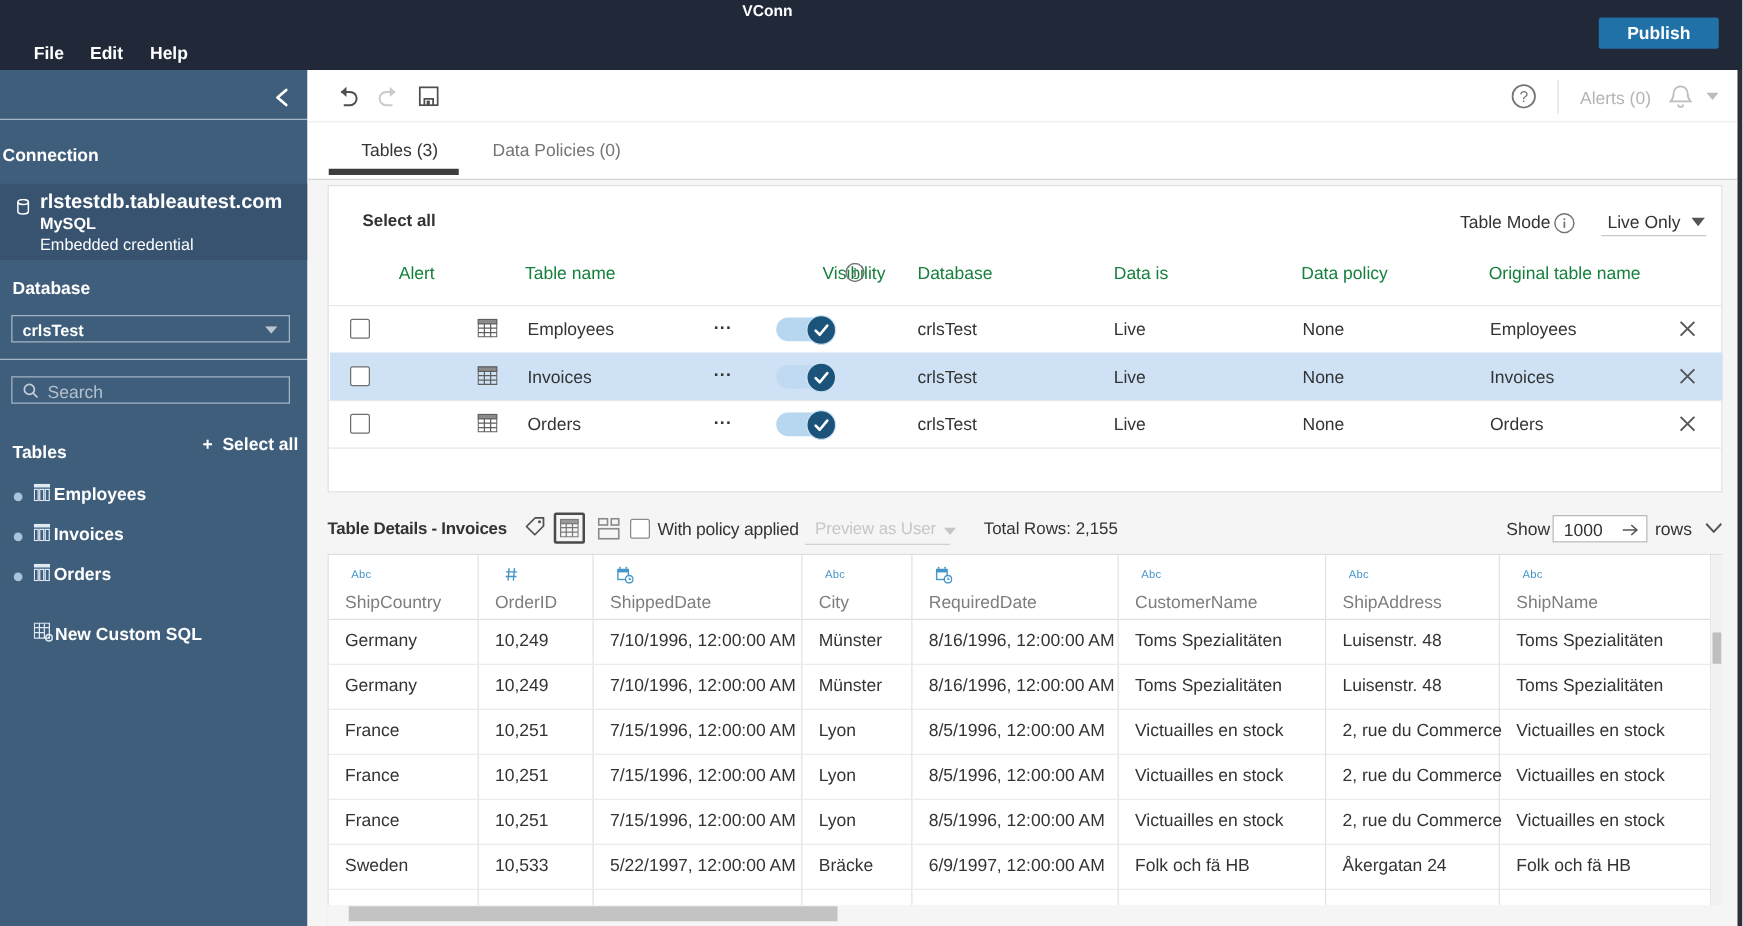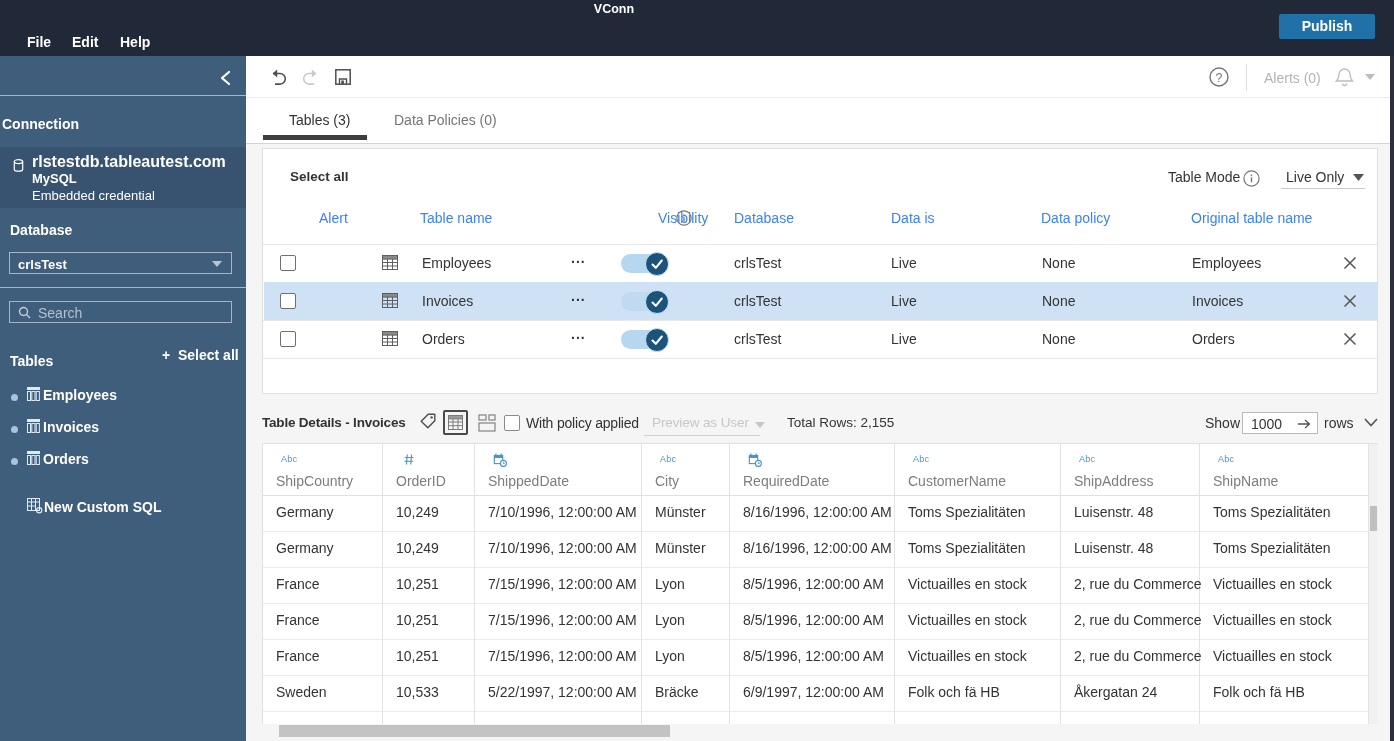--- a/index.html
+++ b/index.html
@@ -26,21 +26,21 @@
 .tab{position:absolute;top:0;height:45px;line-height:45px;font-size:14px;}
 .content{position:absolute;left:246px;top:144px;width:1144px;height:597px;background:#f5f5f5;}
 .card{position:absolute;left:16px;top:4px;width:1116px;height:246px;background:#fff;border:1px solid #e0e0e0;box-sizing:border-box;}
 .gray{color:#757575;}
 .dark{color:#333;}
 .rowline{position:absolute;left:0;width:1114px;height:1px;background:#e8e8e8;}
 .chk{position:absolute;width:14px;height:14px;border:1.5px solid #6f6f6f;border-radius:2px;background:#fff;}
 .toggle{position:absolute;left:358px;width:46px;height:19px;border-radius:10px;background:#b7d6ef;}
 .knob{position:absolute;right:-2px;top:-2px;width:22px;height:22px;border-radius:50%;background:#1b537b;border:1px solid #cfe3f4;box-sizing:content-box;}
 .cell{position:absolute;font-size:14px;color:#333;}
-.hcell{position:absolute;font-size:14px;color:#3b82f6;}
+.hcell{position:absolute;font-size:14px;color:#15803d;}
 
 .details{position:absolute;left:0;top:250px;width:1144px;height:49px;}
 
 .grid{position:absolute;left:16px;top:299px;width:1116px;height:298px;background:#fff;border-top:1px solid #e0e0e0;border-left:1px solid #e0e0e0;box-sizing:border-box;}
 .gcol{position:absolute;top:0;height:298px;border-right:1px solid #e2e2e2;box-sizing:border-box;}
 .ghead{position:relative;height:52px;border-bottom:1px solid #e0e0e0;box-sizing:border-box;}
 .gcell{position:relative;height:36px;border-bottom:1px solid #ebebeb;box-sizing:border-box;font-size:14px;color:#333;}
 .gcell span{position:absolute;left:13px;top:8px;white-space:nowrap;}
 .gname{position:absolute;left:13px;top:29px;font-size:14px;color:#7d7d7d;white-space:nowrap;}
 .gtype{position:absolute;left:18px;top:10px;}

